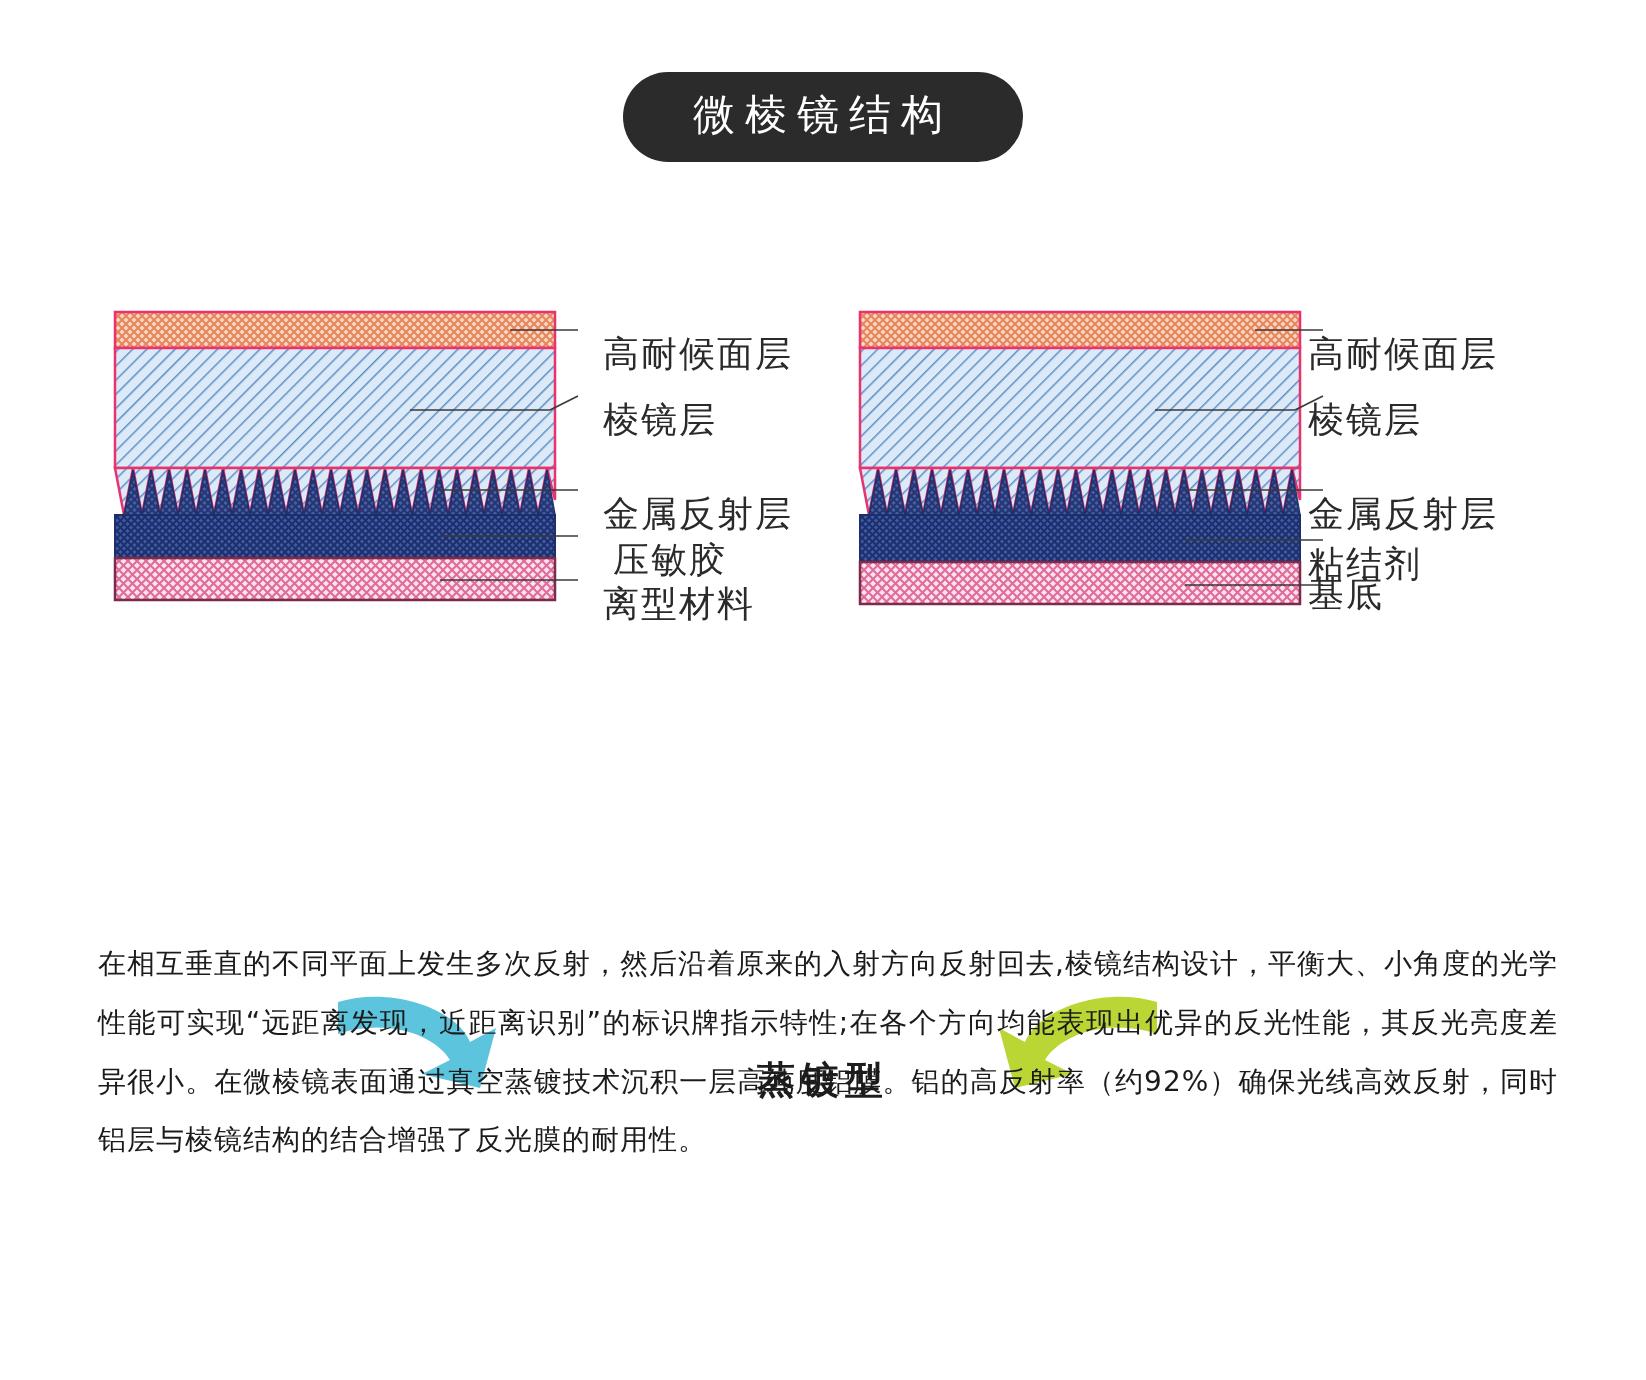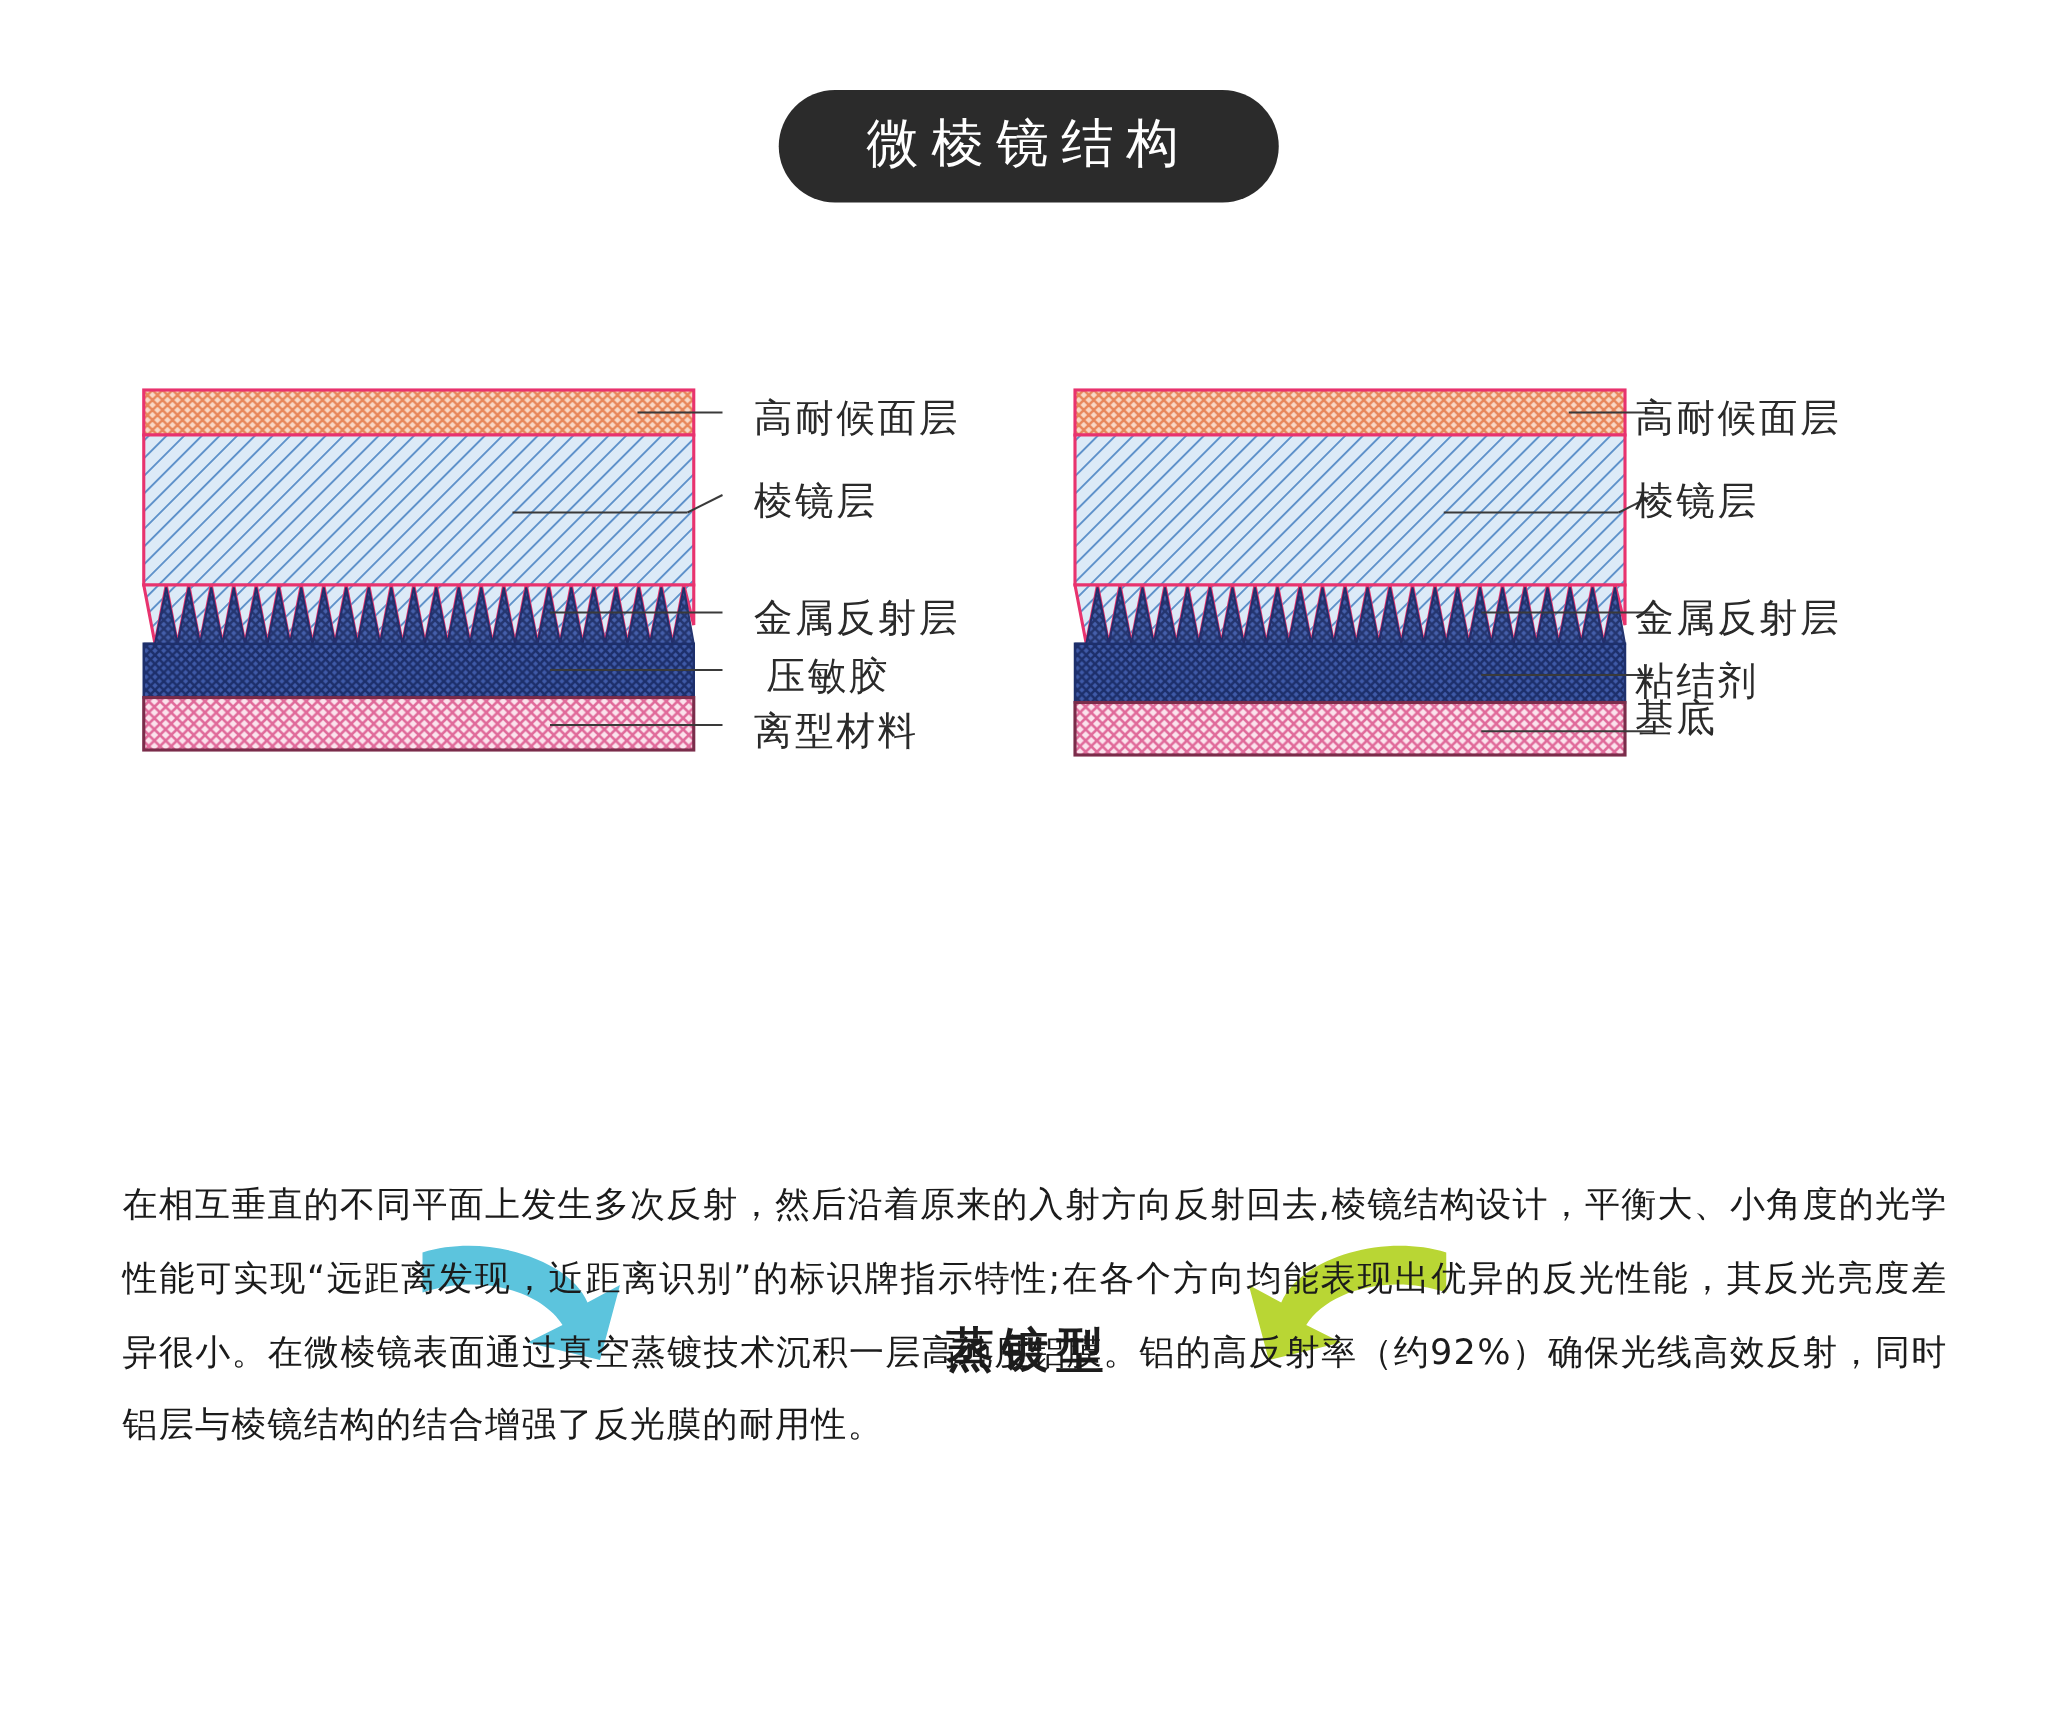--- a/index.html
+++ b/index.html
@@ -58,24 +58,25 @@
     top: 0;
     width: 260px;
     height: 320px;
   }
   .labels.left  { left: 575px; }
   .labels.right { left: 1280px; }
 
   .label-text {
     position: absolute;
     font-family: "DejaVu Serif", serif;
-    font-size: 31px;
+    font-size: 36px;
     color: #2a2a2a;
     letter-spacing: 2px;
     white-space: nowrap;
+    margin-top: 16px;
   }
 
   
   .mid-caption {
     position: absolute;
     top: 755px;
     left: 0;
     width: 100%;
     text-align: center;
     font-family: "DejaVu Serif", serif;

